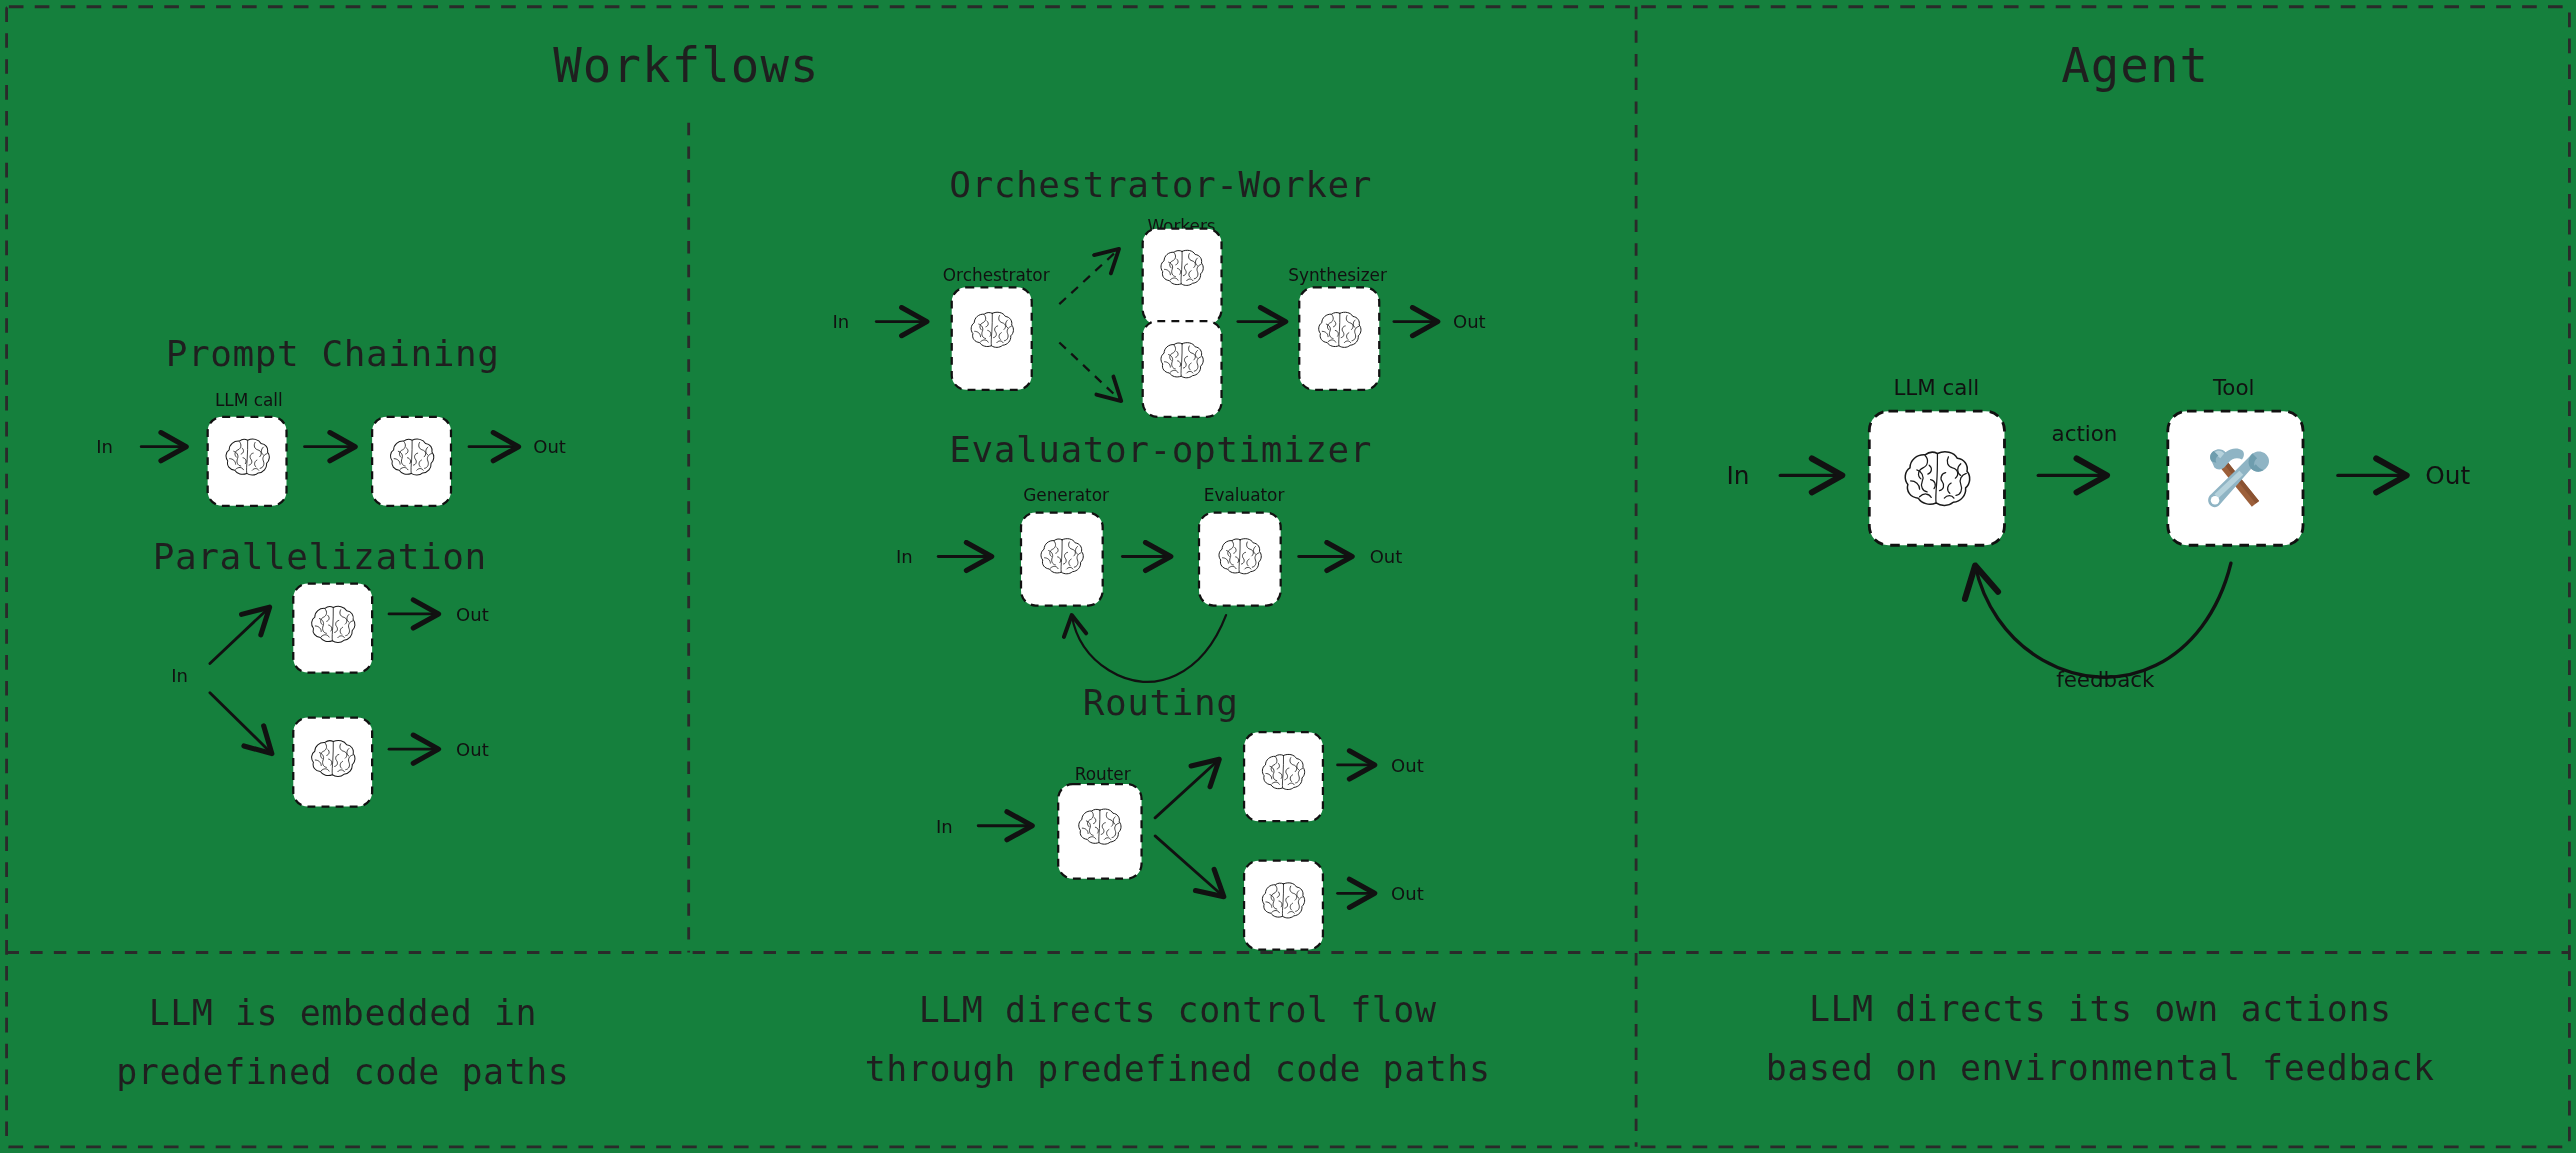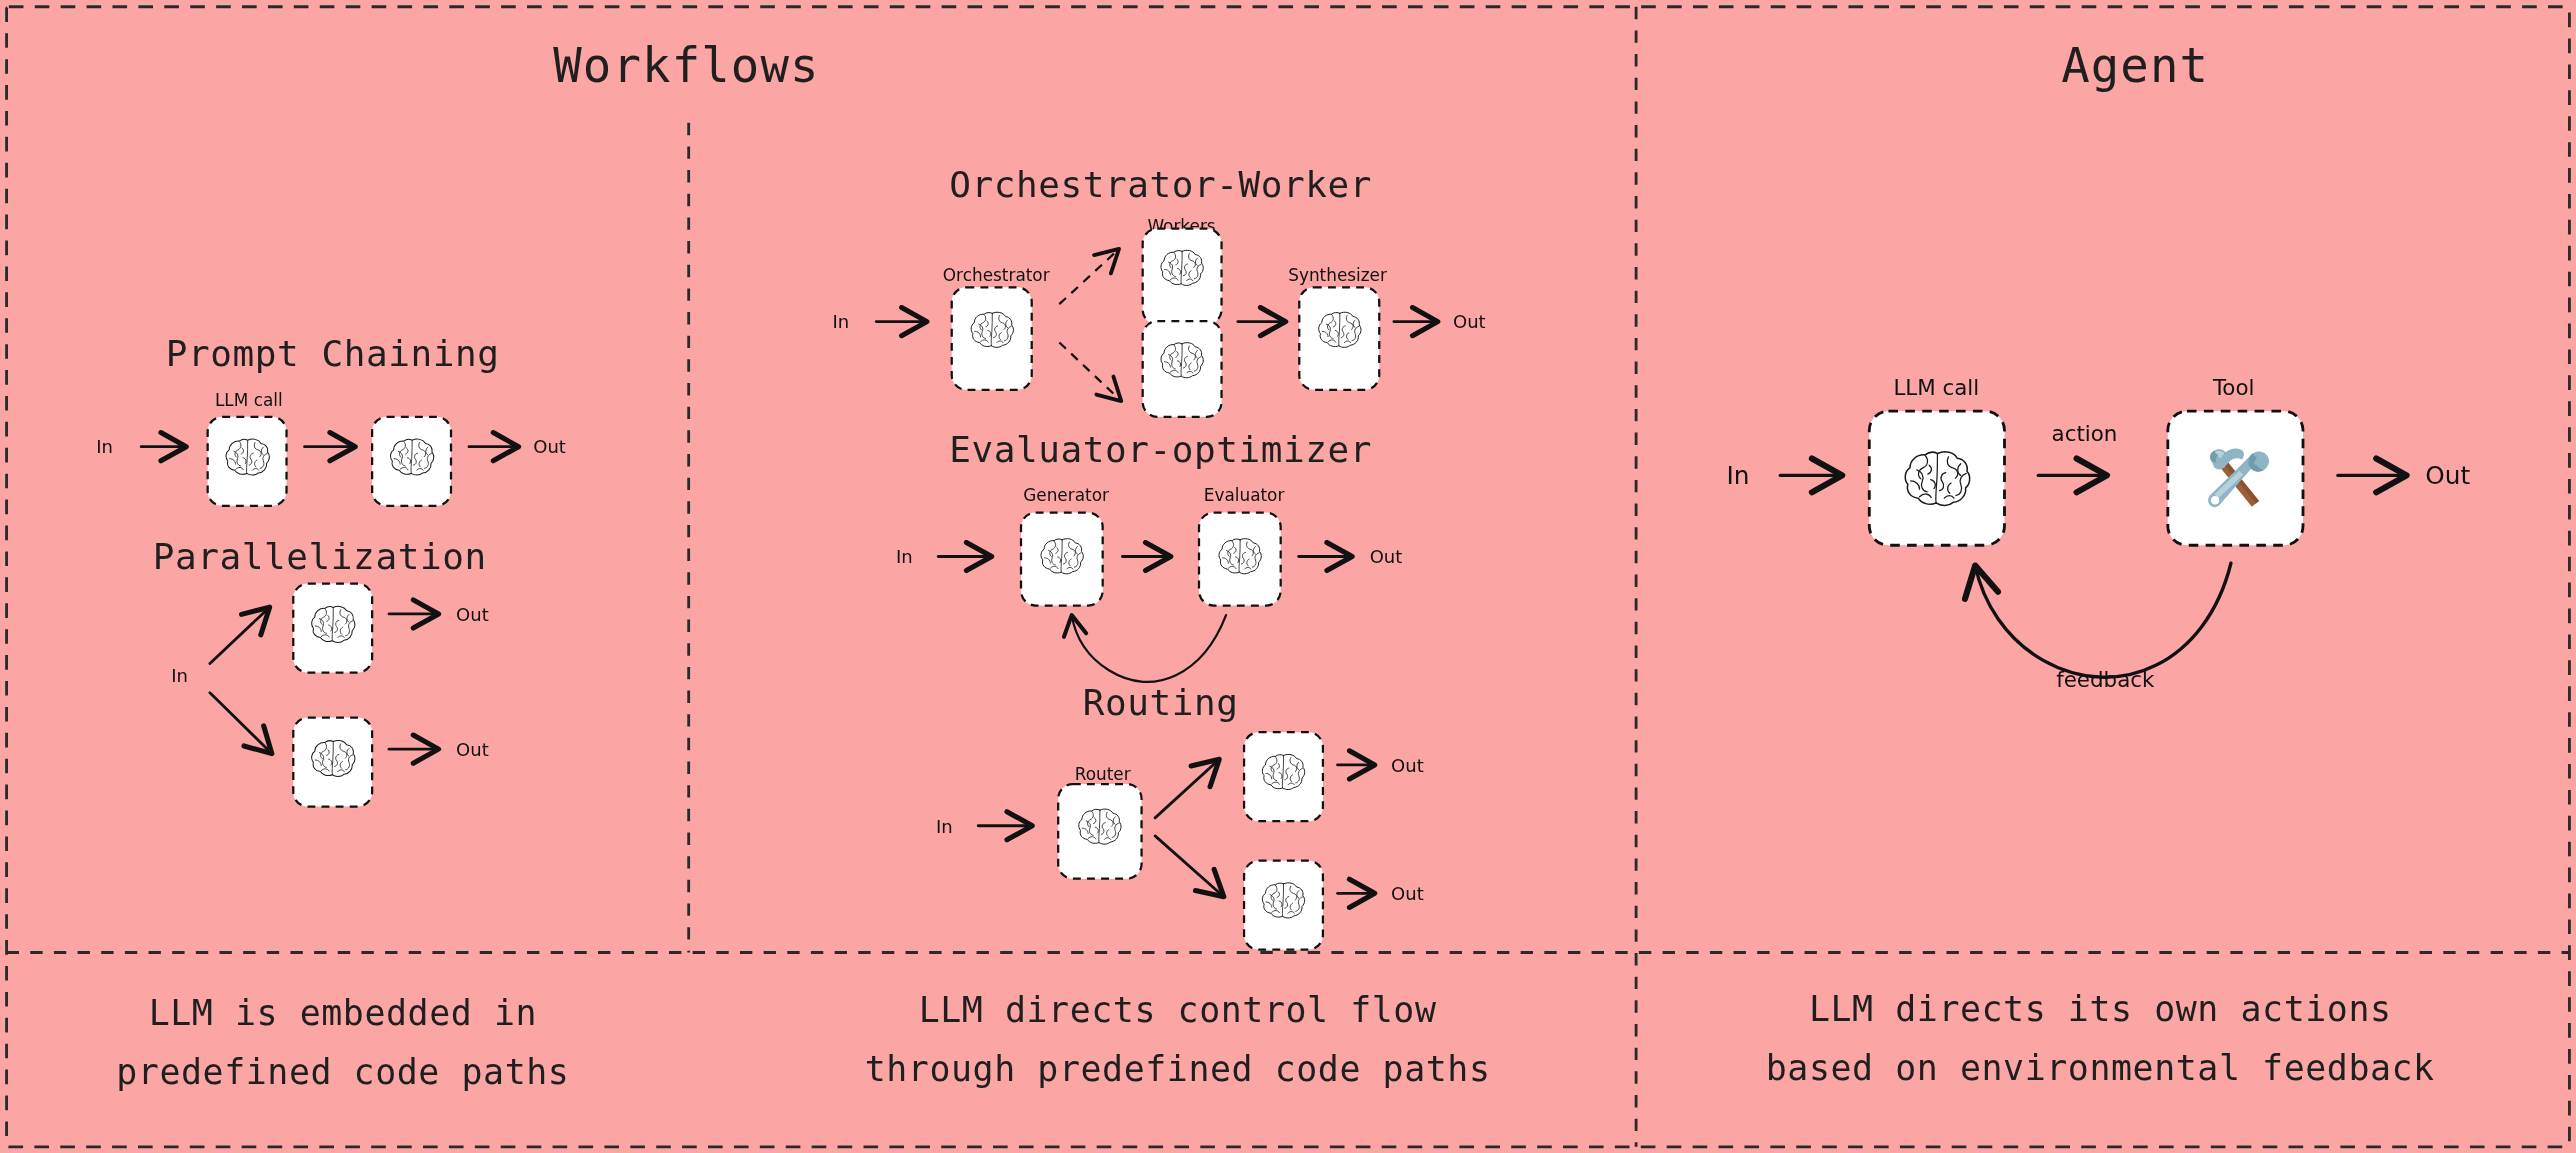--- a/index.html
+++ b/index.html
@@ -1,18 +1,18 @@
 <!DOCTYPE html>
 <html style="font-size:9px"><head>
 <meta charset="utf-8">
 <style>
   html,body{margin:0;padding:0;background:#ffffff;}
   body{width:2576px;height:1153px;overflow:hidden;
        font-family:"DejaVu Sans Mono","Liberation Mono",monospace;}
-  #stage{position:relative;width:2576px;height:1153px;background:#fca5a5;}
+  #stage{position:relative;width:2576px;height:1153px;background:#15803d;}
   svg.layer{position:absolute;top:0;left:0;width:2576px;height:1153px;}
   .ttl{font-family:"DejaVu Sans Mono","Liberation Mono",monospace;
        font-size:84px;fill:#1f1f1f;text-anchor:middle;letter-spacing:2px;}
   .sub{font-family:"DejaVu Sans Mono","Liberation Mono",monospace;
        font-size:64px;fill:#1f1f1f;text-anchor:middle;letter-spacing:1px;}
   .cap{font-family:"DejaVu Sans Mono","Liberation Mono",monospace;
        font-size:62px;fill:#1f1f1f;text-anchor:middle;letter-spacing:1px;}
   .lbl{font-family:"DejaVu Sans","Liberation Sans",sans-serif;
        font-size:30px;fill:#111;text-anchor:middle;}
   .lbl-b{font-family:"DejaVu Sans","Liberation Sans",sans-serif;

